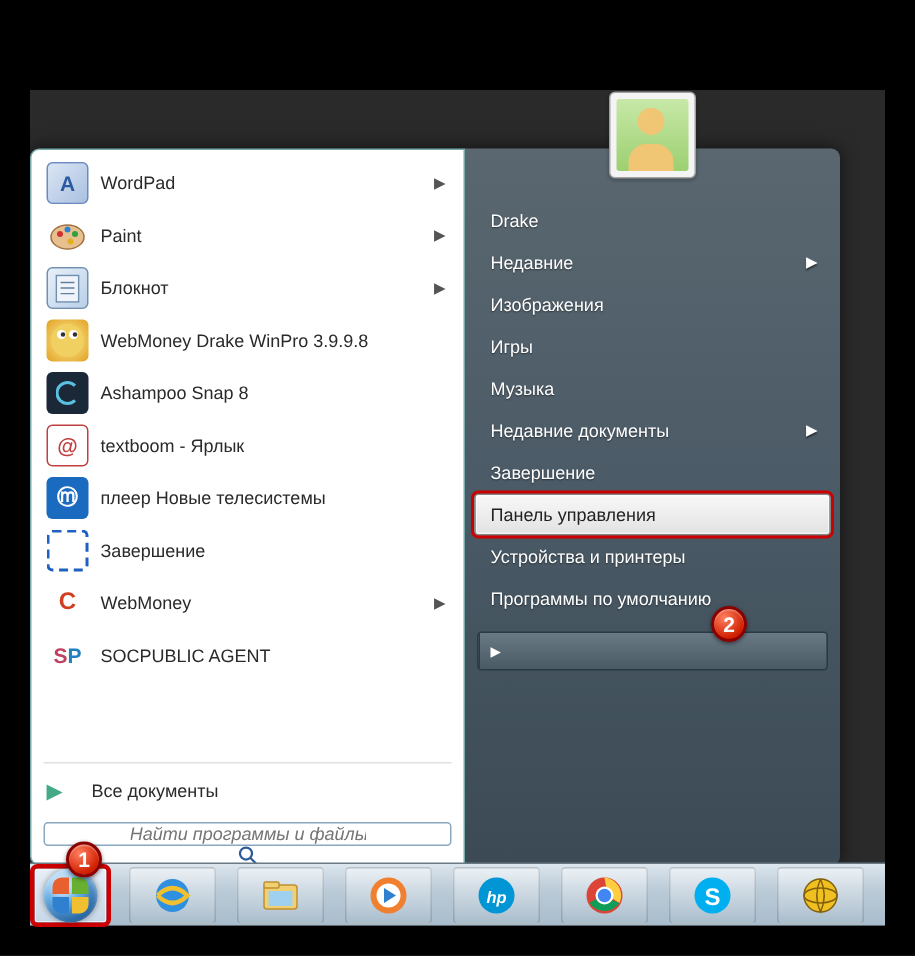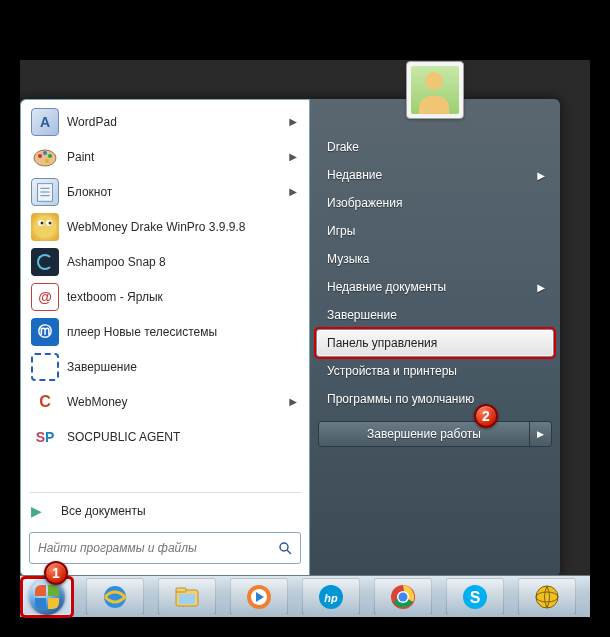--- a/index.html
+++ b/index.html
@@ -18,21 +18,21 @@
 .avatar::after { content: ""; position: absolute; bottom: -6px; left: 8px; width: 30px; height: 24px; background: #f0c674; border-radius: 12px 12px 0 0; }
 
 .program-list { flex: 1; overflow: hidden; }
 .program-item { height: 35px; display: flex; align-items: center; padding: 0 8px; cursor: pointer; position: relative; font-size: 12px; color: #2a2a2a; }
 .program-item .picon { width: 28px; height: 28px; margin-right: 8px; border-radius: 4px; display: flex; align-items: center; justify-content: center; font-size: 14px; font-weight: bold; }
 .program-item .arrow { position: absolute; right: 10px; color: #555; font-size: 10px; }
 .separator { height: 1px; background: #e0e0e0; margin: 3px 6px; }
 .all-programs { height: 30px; display: flex; align-items: center; padding: 0 8px; font-size: 12px; color: #2a2a2a; cursor: pointer; }
 .all-programs .picon { width: 20px; margin-right: 10px; color: #4a8; font-size: 14px; }
 
-.search-box { margin: 6px; height: 32px; border: 1px solid #8aa8c0; border-radius: 3px; display: flex; align-items: center; padding: 0 8px; background: #fff; }
+.search-box { margin: 6px; height: 16px; border: 1px solid #8aa8c0; border-radius: 3px; display: flex; align-items: center; padding: 0 8px; background: #fff; flex-direction: column; }
 .search-box input { flex: 1; border: none; outline: none; font-size: 12px; font-style: italic; color: #888; background: transparent; }
 .search-box .sicon { color: #2a5a9a; font-size: 13px; }
 
 .right-items { padding: 0 6px; }
 .right-item { height: 28px; display: flex; align-items: center; padding: 0 10px; color: #fff; font-size: 12px; cursor: pointer; border-radius: 3px; position: relative; text-shadow: 0 1px 1px rgba(0,0,0,.5); border: 1px solid transparent; }
 .right-item .arrow { position: absolute; right: 8px; font-size: 10px; }
 .right-item.highlighted { background: linear-gradient(180deg, #f8f8f8 0%, #e2e2e2 100%); color: #222; text-shadow: none; border: 1px solid #888; box-shadow: inset 0 0 0 1px rgba(255,255,255,.6); }
 .right-item.highlighted.annotated { outline: 2px solid #c00; outline-offset: 0; }
 
 .shutdown { margin: 8px; height: 26px; display: flex; background: linear-gradient(180deg, #6a7a85, #4a5a65); border: 1px solid #2a3a45; border-radius: 3px; overflow: hidden; cursor: pointer; }
@@ -221,21 +221,20 @@
         </div>
         <div class="right-item">
           <span>Устройства и принтеры</span>
         </div>
         <div class="right-item">
           <span>Программы по умолчанию</span>
         </div>
       </div>
 
       <div class="shutdown">
-        <span class="label">Завершение работы</span>
         <span class="drop">▶</span>
       </div>
 
       <div class="badge badge-2">2</div>
     </div>
   </div>
 
   <div class="taskbar">
     <div class="tbtn start active annotated">
       <div class="orb">

